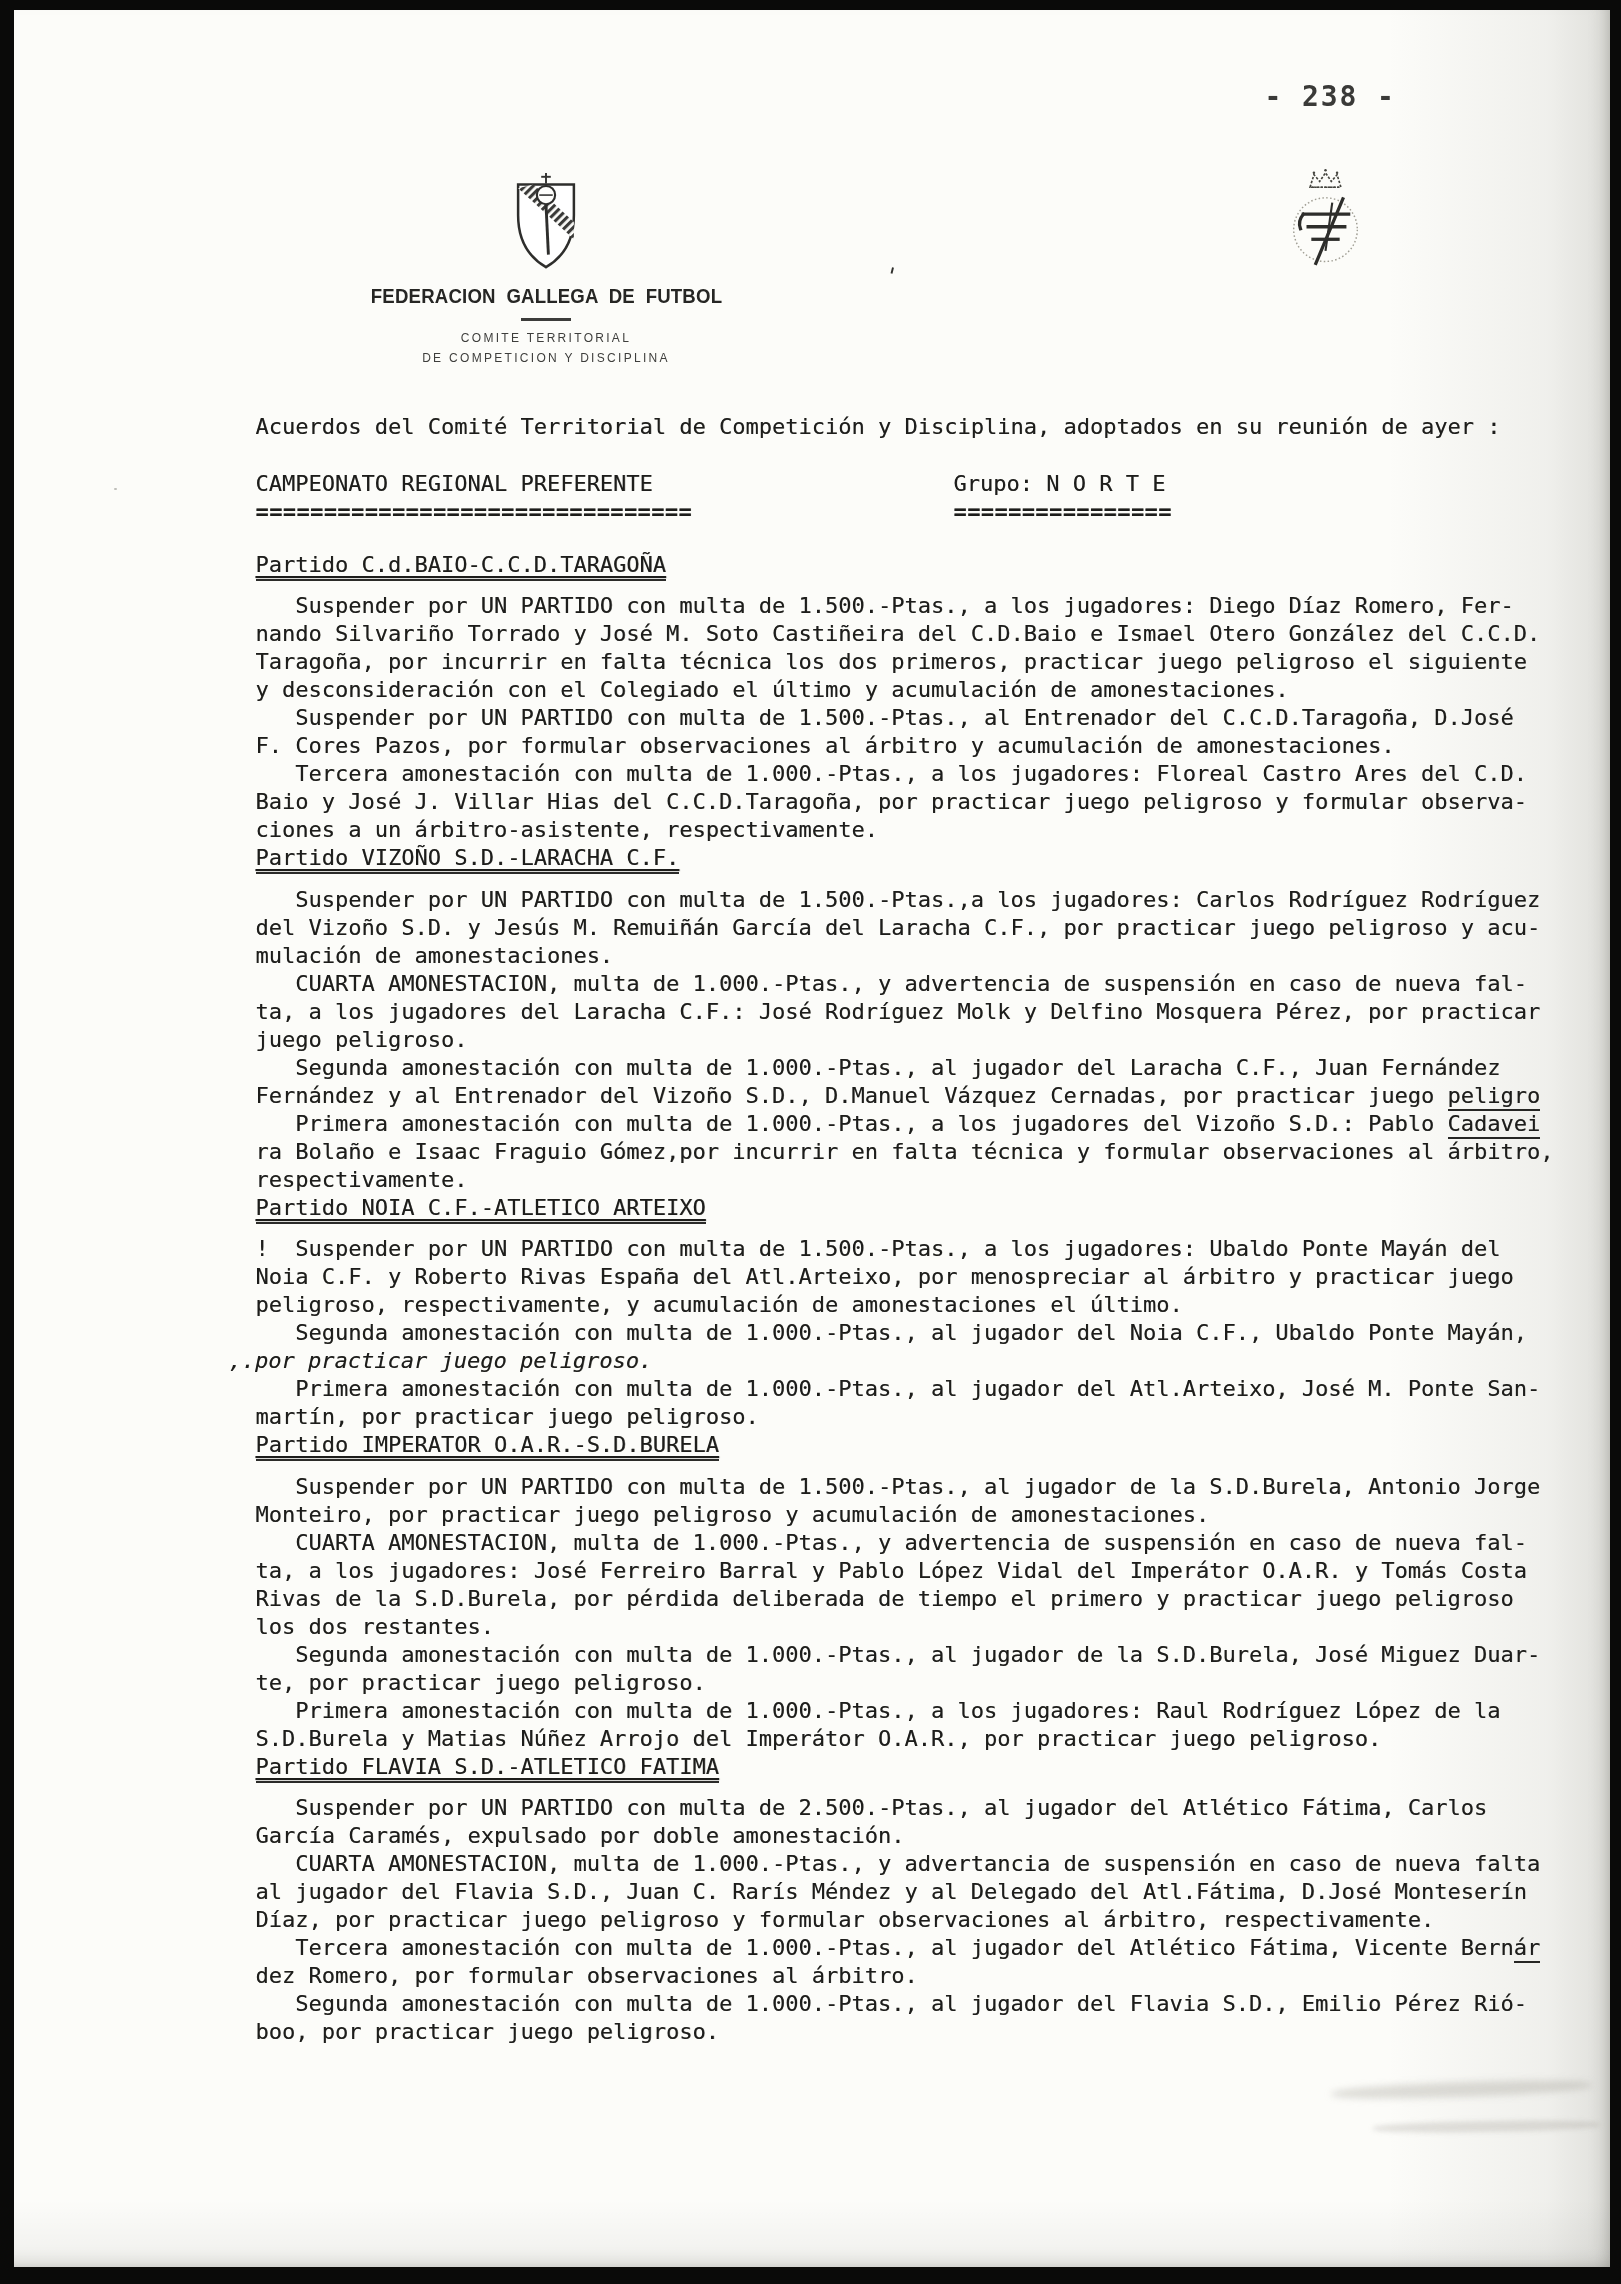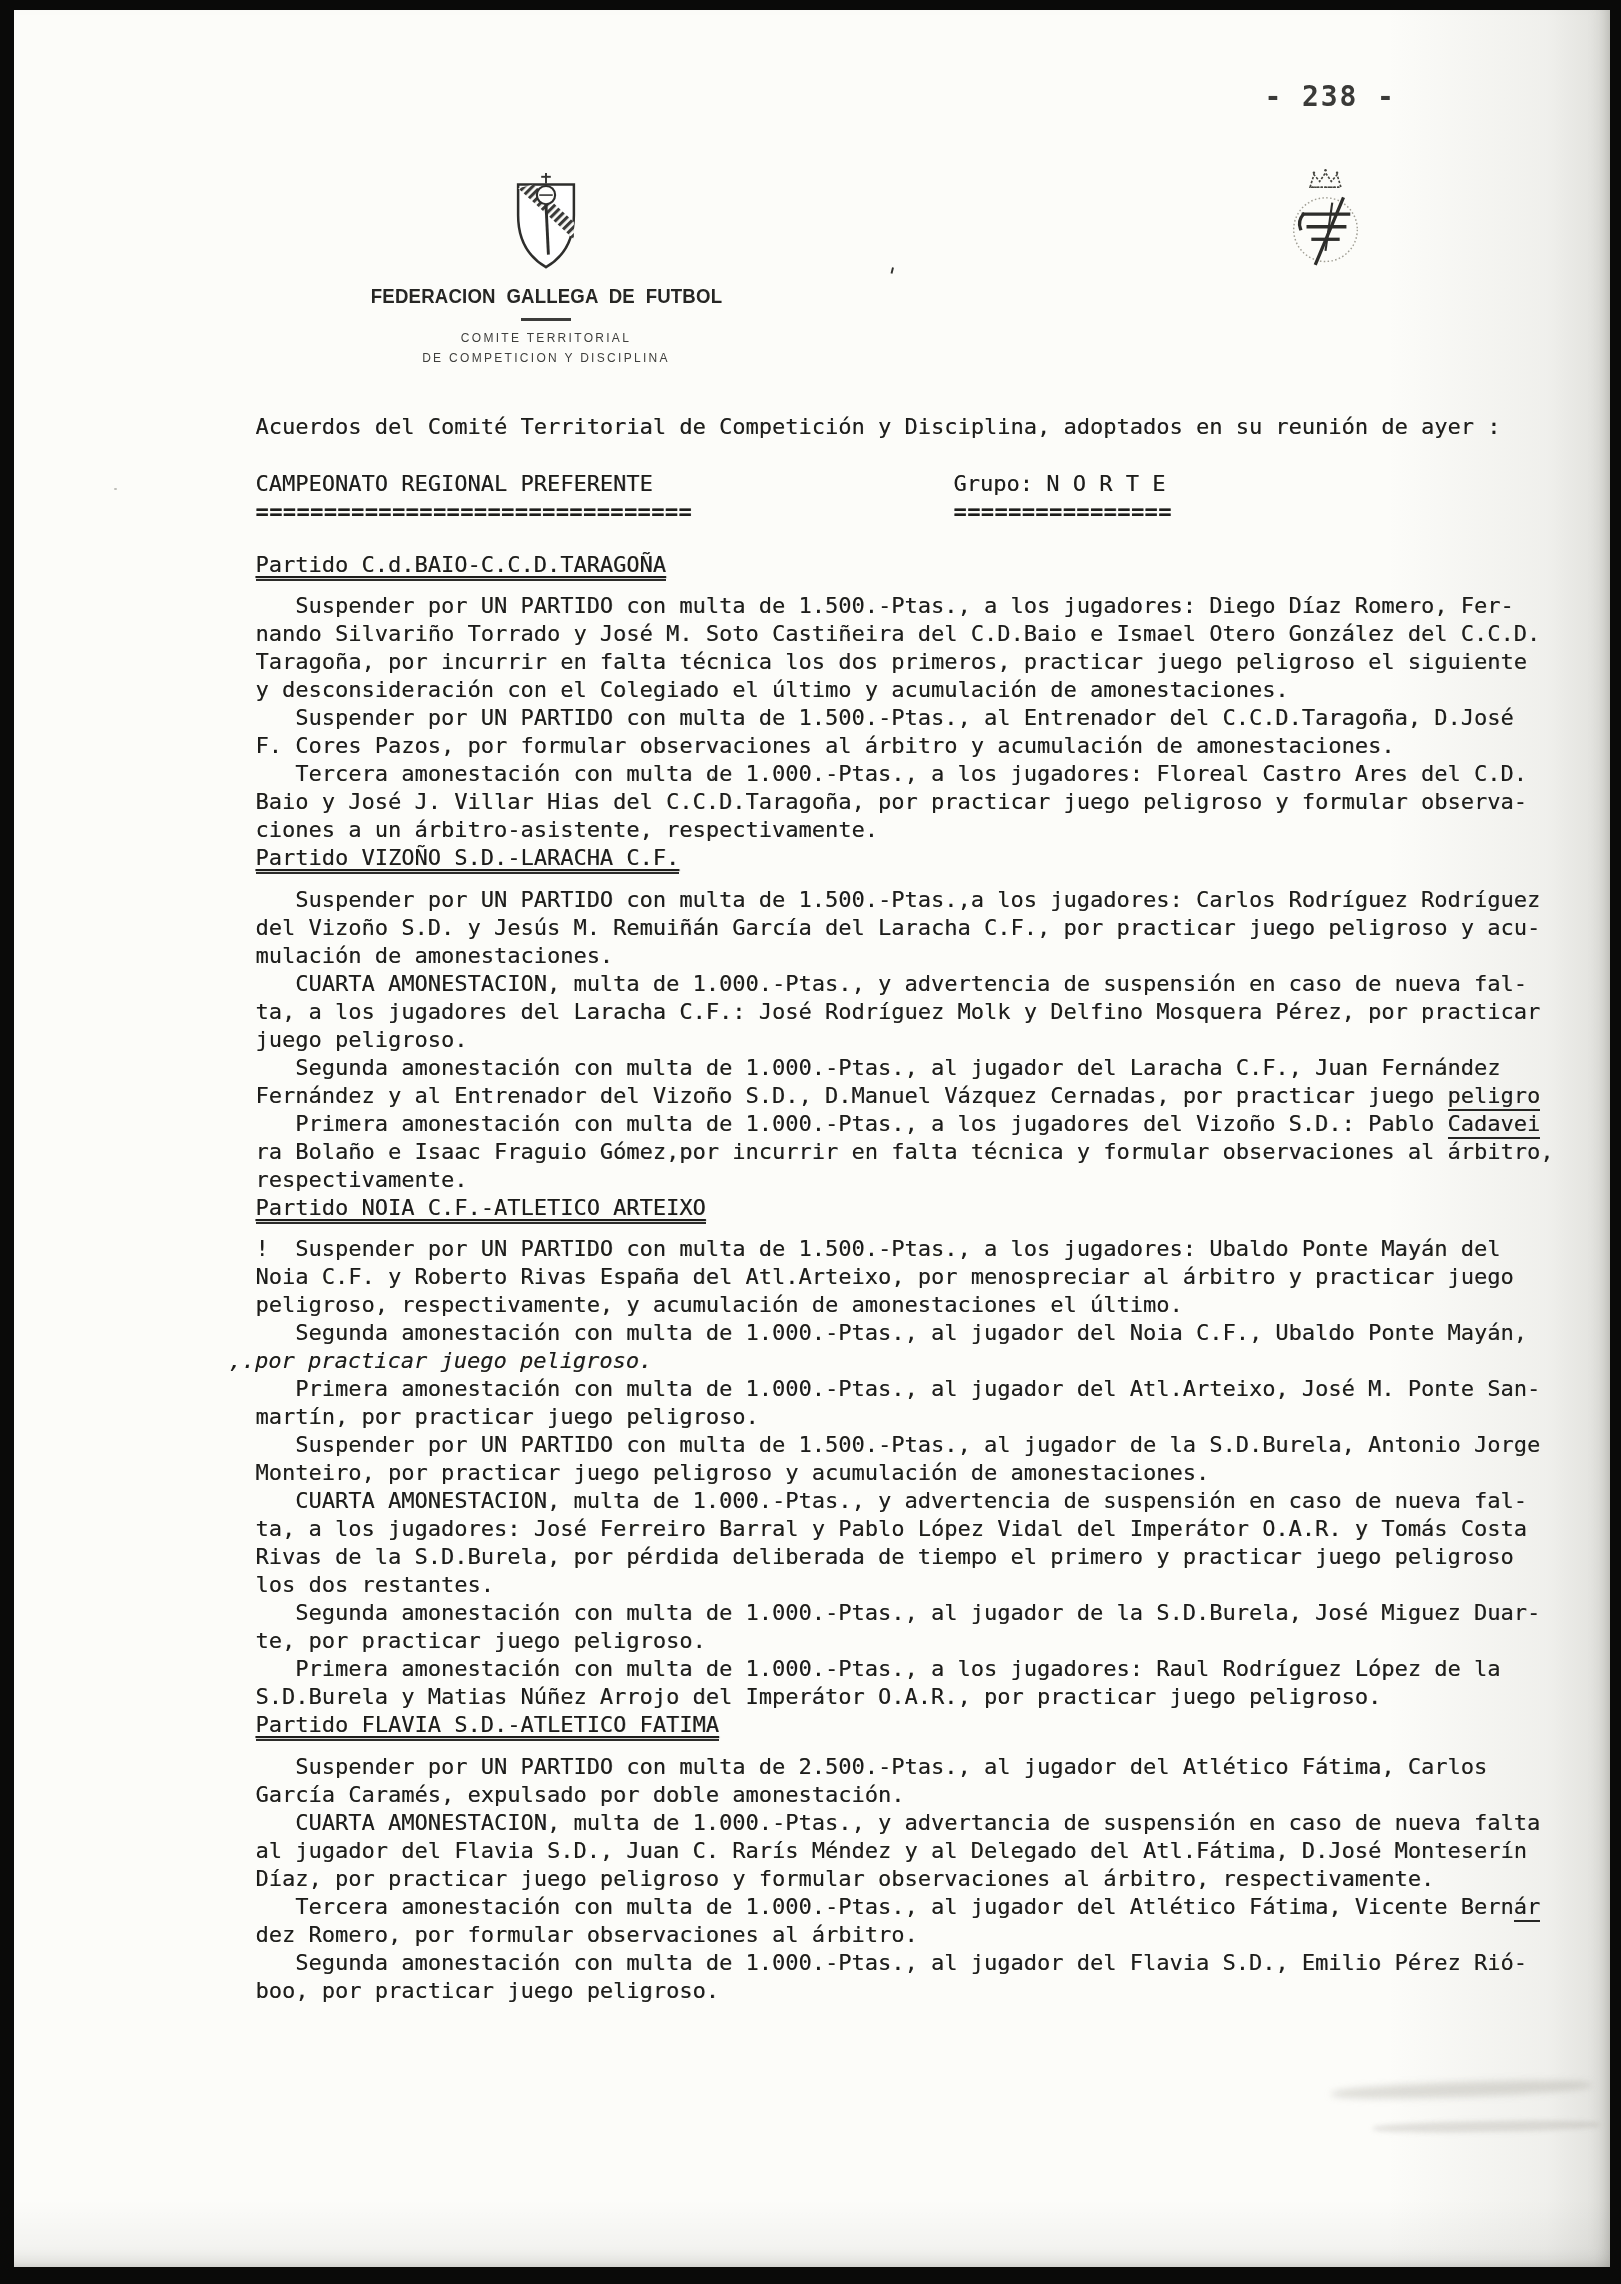--- a/index.html
+++ b/index.html
@@ -183,20 +183,21 @@
             <div class="para">
               <div class="tline">   Segunda amonestación con multa de 1.000.-Ptas., al jugador del Noia C.F., Ubaldo Ponte Mayán,</div>
               <div class="tline" style="margin-left: -27px; font-style: italic;">,.por practicar juego peligroso.</div>
             </div>
             <div class="para">
               <div class="tline">   Primera amonestación con multa de 1.000.-Ptas., al jugador del Atl.Arteixo, José M. Ponte San-</div>
               <div class="tline">martín, por practicar juego peligroso.</div>
             </div>
           </div>
           <div class="section">
+            <div class="heading"><span class="hu">Partido IMPERATOR O.A.R.-S.D.BURELA</span></div>
             <div class="para">
               <div class="tline">   Suspender por UN PARTIDO con multa de 1.500.-Ptas., al jugador de la S.D.Burela, Antonio Jorge</div>
               <div class="tline">Monteiro, por practicar juego peligroso y acumulación de amonestaciones.</div>
             </div>
             <div class="para">
               <div class="tline">   CUARTA AMONESTACION, multa de 1.000.-Ptas., y advertencia de suspensión en caso de nueva fal-</div>
               <div class="tline">ta, a los jugadores: José Ferreiro Barral y Pablo López Vidal del Imperátor O.A.R. y Tomás Costa</div>
               <div class="tline">Rivas de la S.D.Burela, por pérdida deliberada de tiempo el primero y practicar juego peligroso</div>
               <div class="tline">los dos restantes.</div>
             </div>

